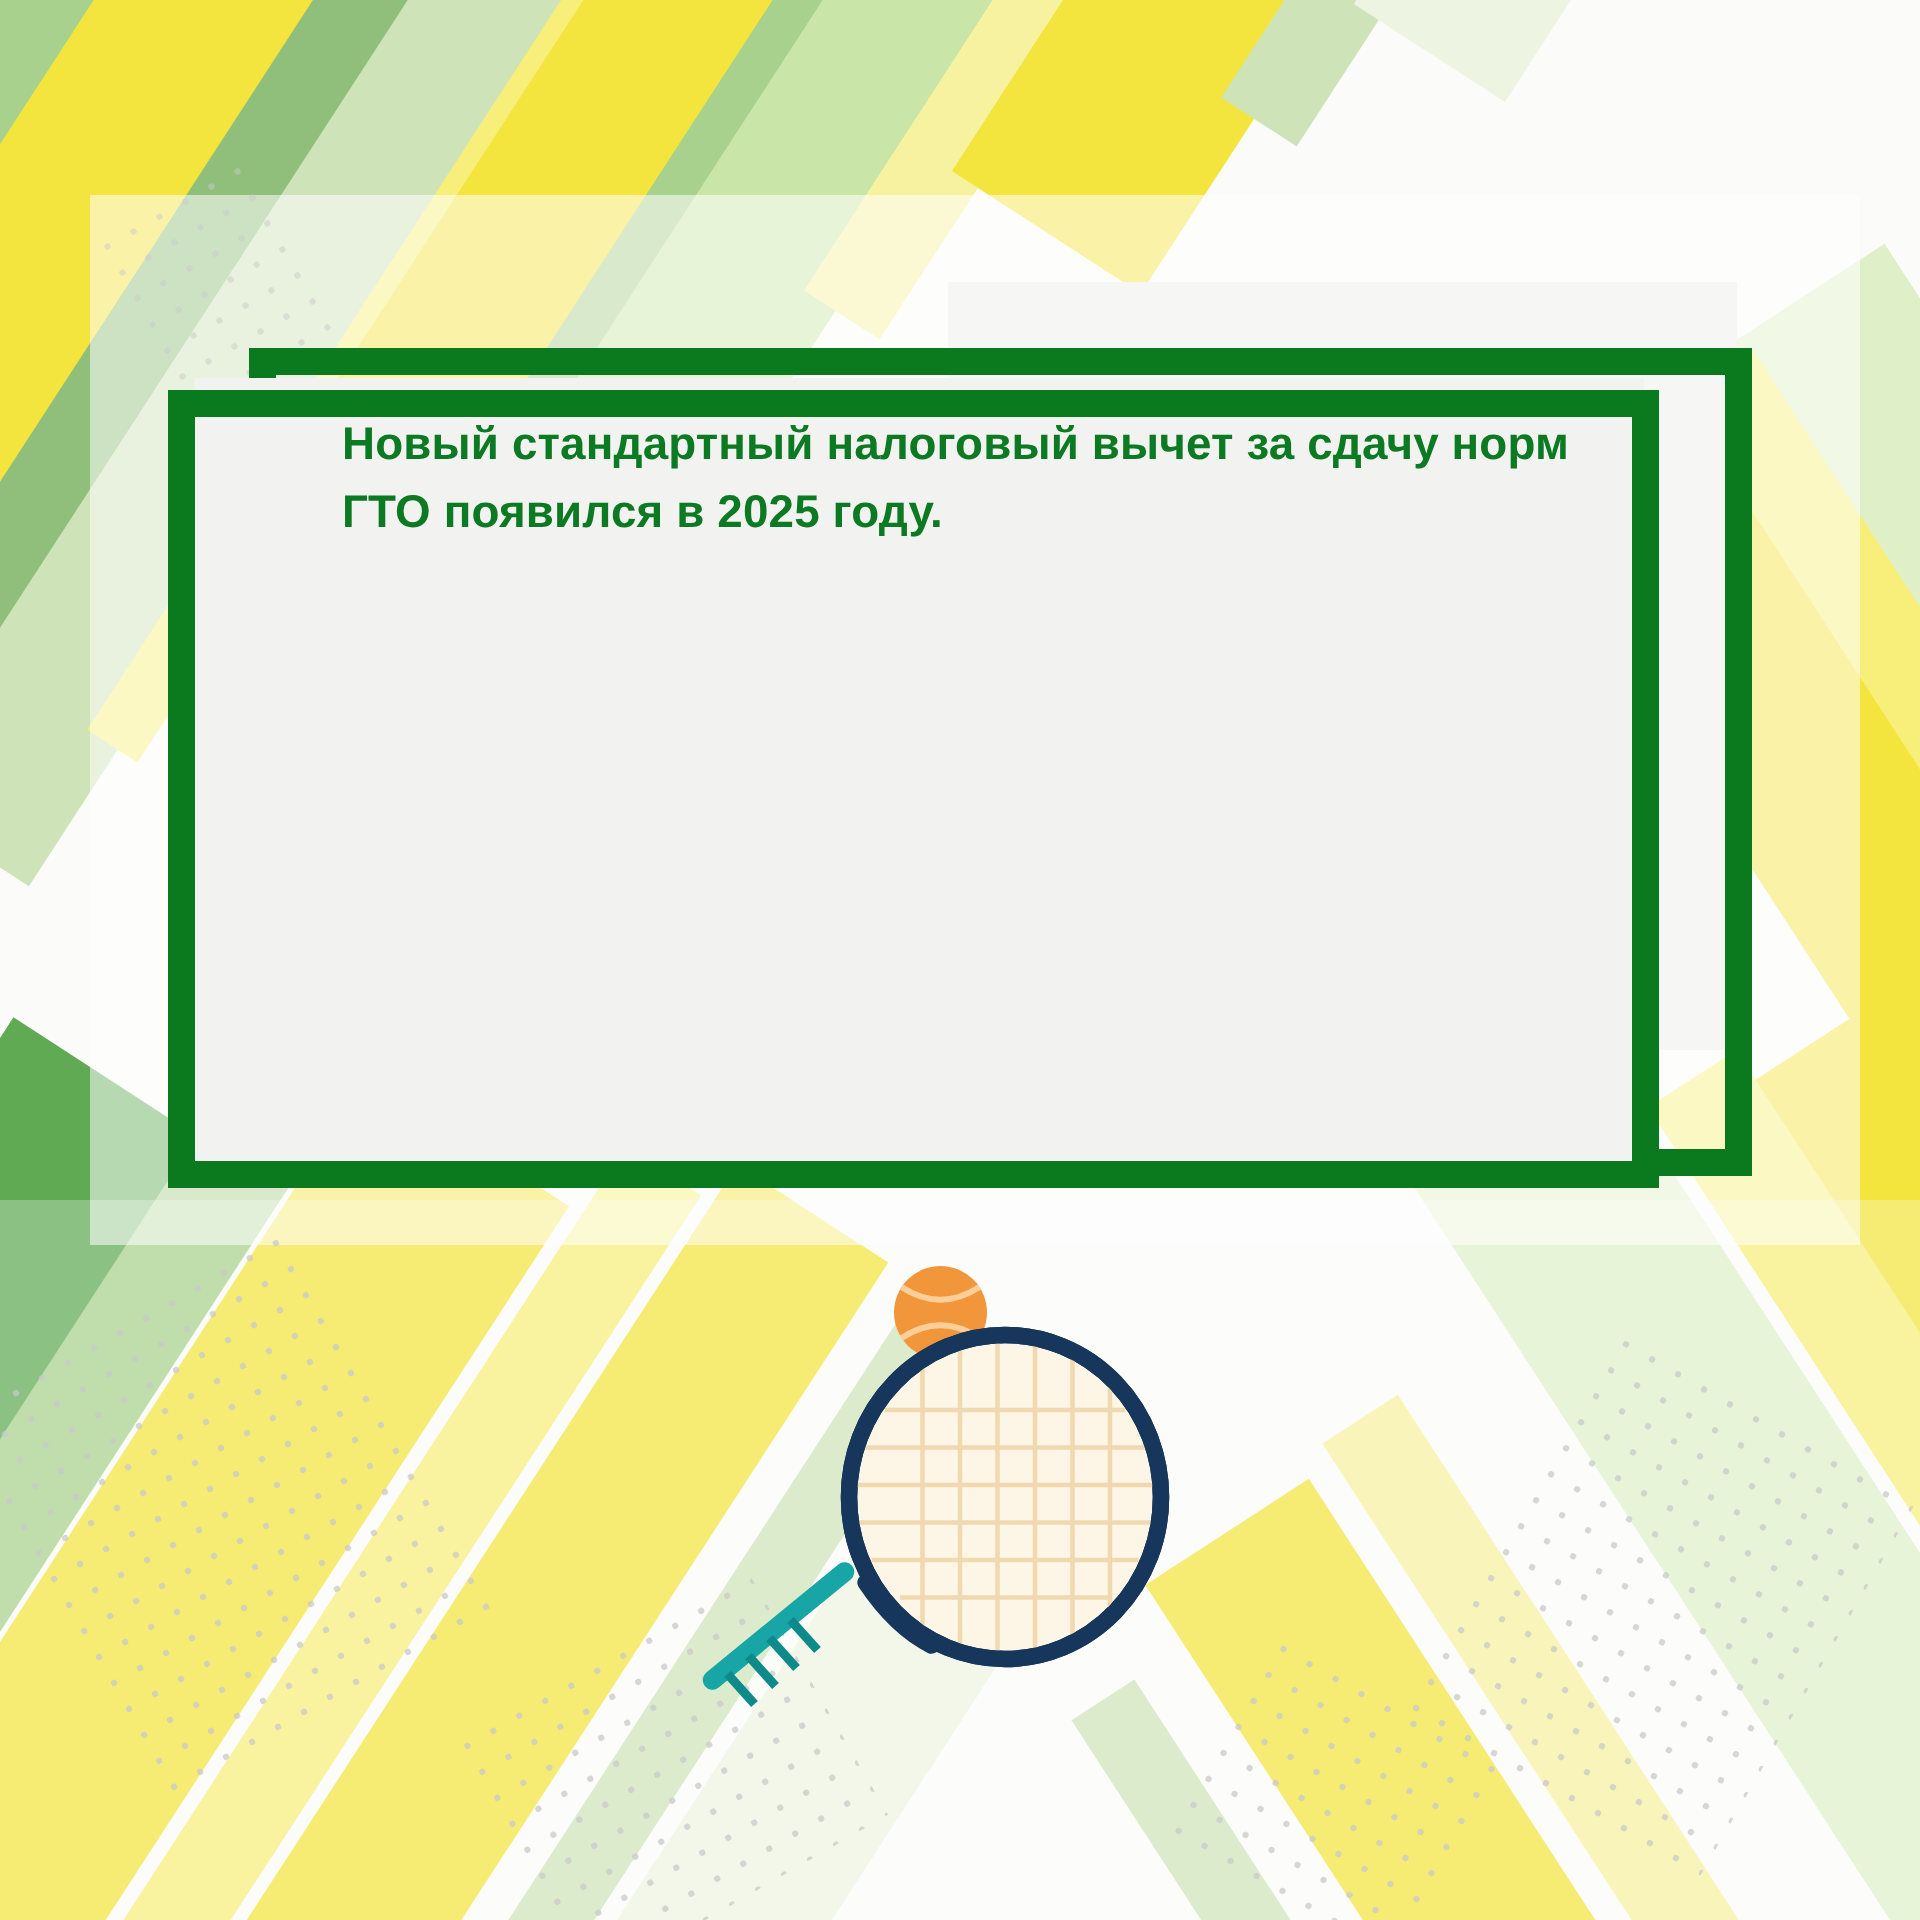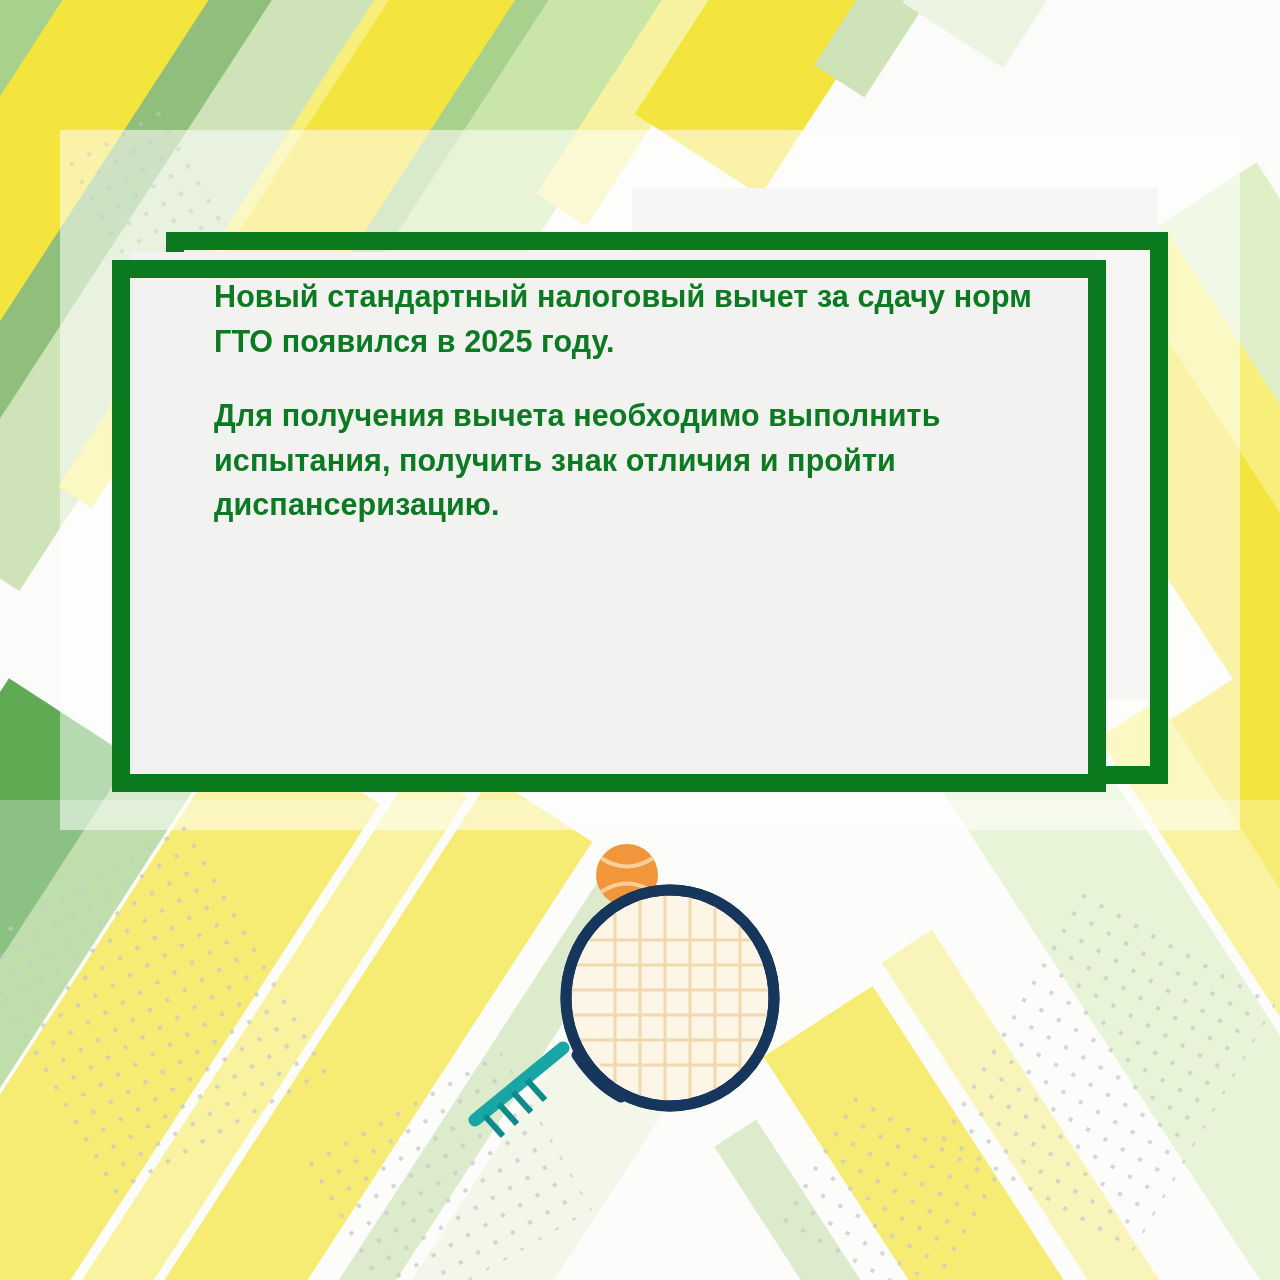--- a/index.html
+++ b/index.html
@@ -114,21 +114,21 @@
     background: #f2f2f0;
   }
   .card-sheet2 {
     position: absolute;
     left: 520px; top: -44px; right: 10px; bottom: 84px;
     background: #f6f6f4;
   }
 
   .card-text {
     position: absolute;
-    left: 102px;
+    left: 116px;
     top: 42px;
     width: 880px;
     color: #0c7a22;
     font-size: 30.5px;
     font-weight: bold;
     line-height: 1.46;
     letter-spacing: .1px;
   }
   .card-text p { margin: 0 0 30px 0; }
   .card-text p:last-child { margin-bottom: 0; }
@@ -192,21 +192,20 @@
   </div>
 
   <div class="card-wrap">
     <div class="card-sheet2"></div>
     <div class="card-frame-back"></div>
     <div class="card-sheet"></div>
     <div class="card-frame-front"></div>
 
     <div class="card-text">
       <p>Новый стандартный налоговый вычет за сдачу норм ГТО появился в 2025 году.</p>
-      <p>Для получения вычета необходимо выполнить испытания, получить знак отличия и пройти диспансеризацию.</p>
     </div>
   </div>
 
   <div class="illo">
     <svg width="380" height="330" viewBox="0 0 380 330" xmlns="http://www.w3.org/2000/svg">
 
       <g>
         <circle cx="172" cy="35" r="31" fill="#f2963c"></circle>
         <path d="M146 18 q26 17 52 0" stroke="#ffd9a8" stroke-width="4" fill="none" opacity=".85"></path>
         <path d="M146 52 q26 -17 52 0" stroke="#ffd9a8" stroke-width="4" fill="none" opacity=".85"></path>

